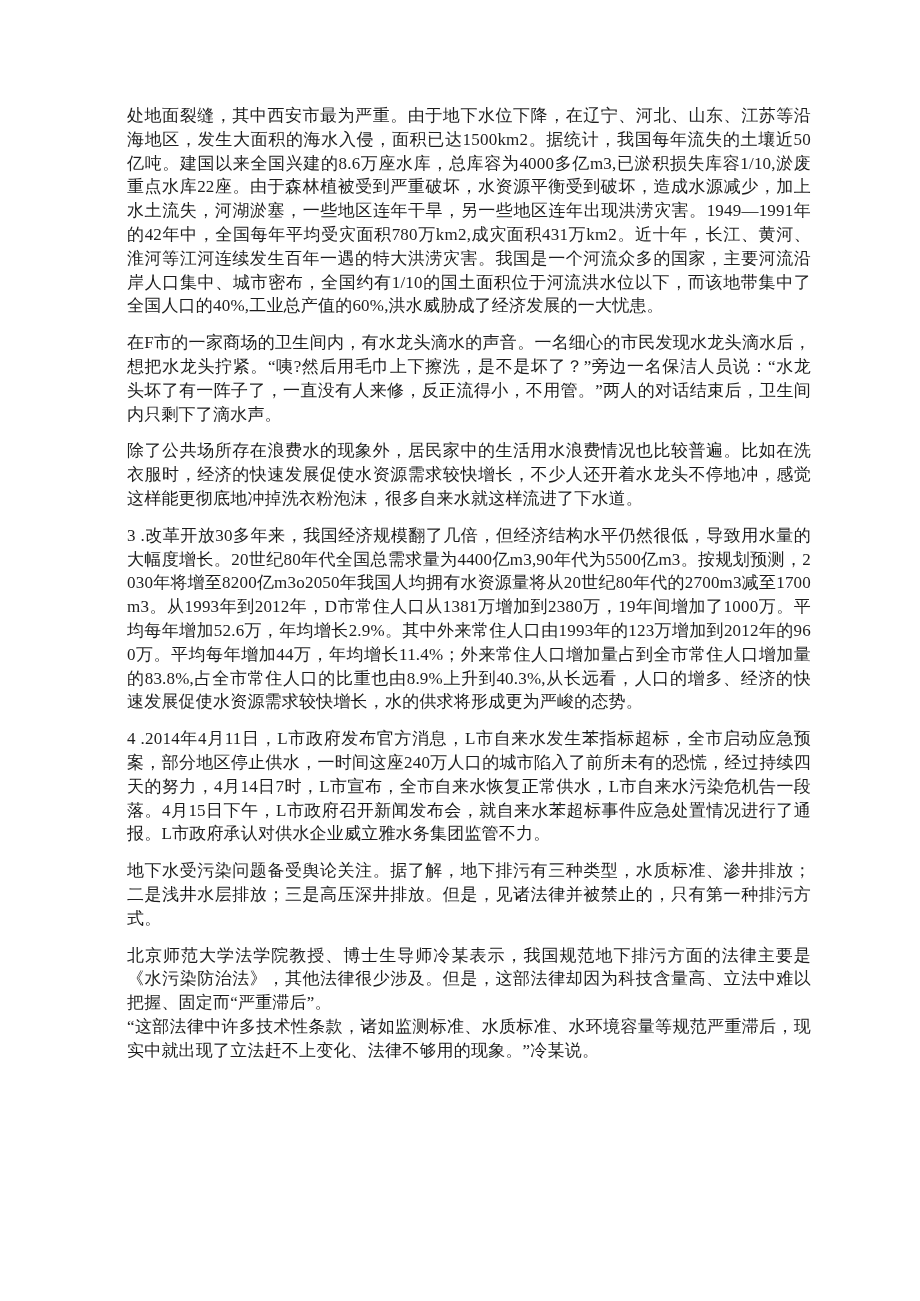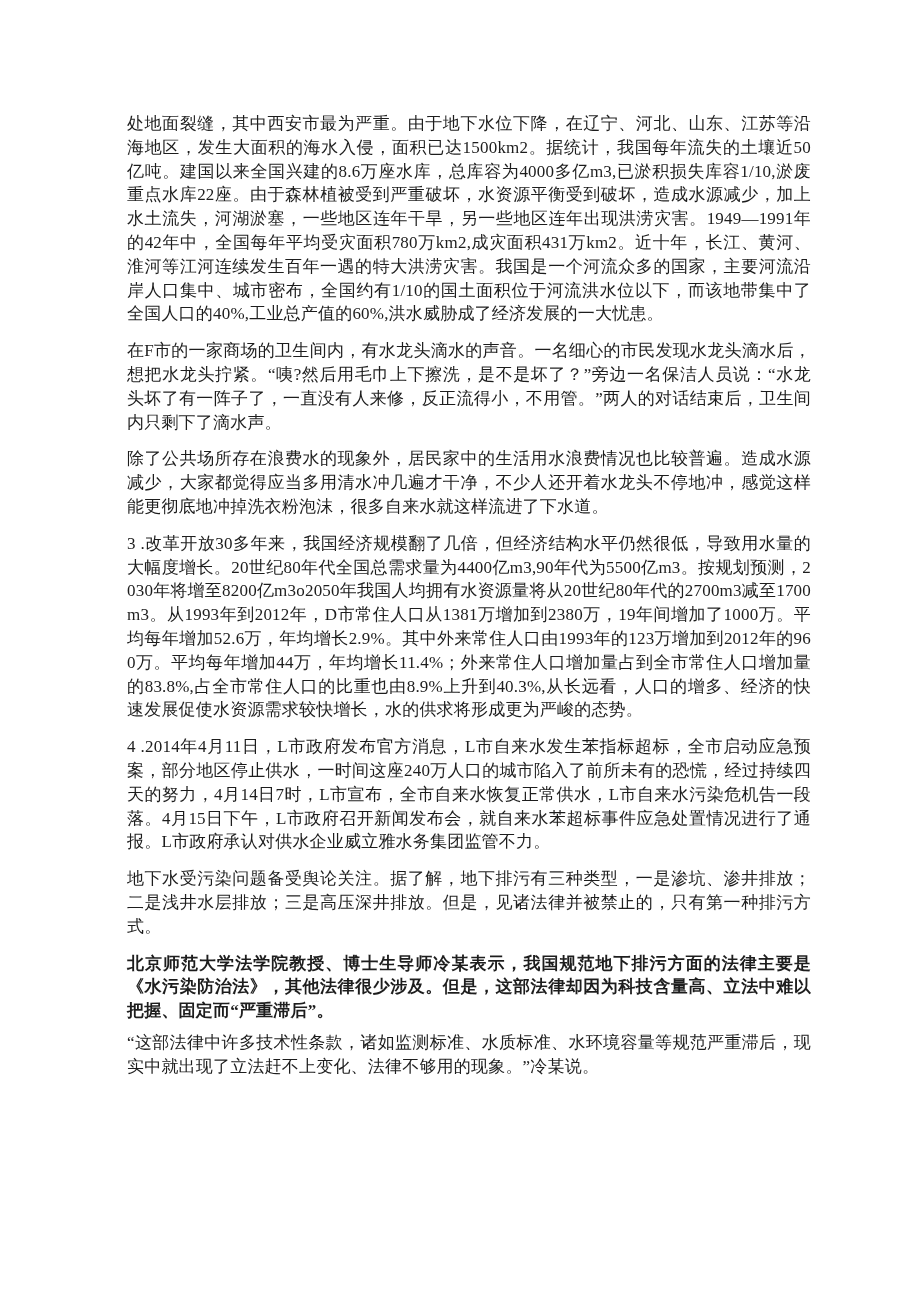--- a/index.html
+++ b/index.html
@@ -21,36 +21,35 @@
     top: 104px;
     width: 684px;
     font-family: "Liberation Serif", "DejaVu Serif", serif;
     font-size: 17px;
     line-height: 23.8px;
     color: #1d1d1d;
     text-align: justify;
     letter-spacing: 0.2px;
   }
   .para {
-    margin: 8px 0 13px 0;
+    margin: 0 0 13px 0;
     word-break: break-all;
   }
   .para.tight {
     margin-bottom: 0;
-    font-weight: bold;
   }
 </style>
 </head>
 <body>
 
 <div class="page">
   <div class="content">
     <p class="para">处地面裂缝，其中西安市最为严重。由于地下水位下降，在辽宁、河北、山东、江苏等沿海地区，发生大面积的海水入侵，面积已达1500km2。据统计，我国每年流失的土壤近50亿吨。建国以来全国兴建的8.6万座水库，总库容为4000多亿m3,已淤积损失库容1/10,淤废重点水库22座。由于森林植被受到严重破坏，水资源平衡受到破坏，造成水源减少，加上水土流失，河湖淤塞，一些地区连年干旱，另一些地区连年出现洪涝灾害。1949—1991年的42年中，全国每年平均受灾面积780万km2,成灾面积431万km2。近十年，长江、黄河、淮河等江河连续发生百年一遇的特大洪涝灾害。我国是一个河流众多的国家，主要河流沿岸人口集中、城市密布，全国约有1/10的国土面积位于河流洪水位以下，而该地带集中了全国人口的40%,工业总产值的60%,洪水威胁成了经济发展的一大忧患。</p>
     <p class="para">在F市的一家商场的卫生间内，有水龙头滴水的声音。一名细心的市民发现水龙头滴水后，想把水龙头拧紧。“咦?然后用毛巾上下擦洗，是不是坏了？”旁边一名保洁人员说：“水龙头坏了有一阵子了，一直没有人来修，反正流得小，不用管。”两人的对话结束后，卫生间内只剩下了滴水声。</p>
-    <p class="para">除了公共场所存在浪费水的现象外，居民家中的生活用水浪费情况也比较普遍。造成水源减少，大家都觉得应当多用清水冲几遍才干净，不少人还开着水龙头不停地冲，感觉这样能更彻底地冲掉洗衣粉泡沫，很多自来水就这样流进了下水道。</p>
+    <p class="para">除了公共场所存在浪费水的现象外，居民家中的生活用水浪费情况也比较普遍。比如在洗衣服时，经济的快速发展促使水资源需求较快增长，不少人还开着水龙头不停地冲，感觉这样能更彻底地冲掉洗衣粉泡沫，很多自来水就这样流进了下水道。</p>
     <p class="para">3 .改革开放30多年来，我国经济规模翻了几倍，但经济结构水平仍然很低，导致用水量的大幅度增长。20世纪80年代全国总需求量为4400亿m3,90年代为5500亿m3。按规划预测，2030年将增至8200亿m3o2050年我国人均拥有水资源量将从20世纪80年代的2700m3减至1700m3。从1993年到2012年，D市常住人口从1381万增加到2380万，19年间增加了1000万。平均每年增加52.6万，年均增长2.9%。其中外来常住人口由1993年的123万增加到2012年的960万。平均每年增加44万，年均增长11.4%；外来常住人口增加量占到全市常住人口增加量的83.8%,占全市常住人口的比重也由8.9%上升到40.3%,从长远看，人口的增多、经济的快速发展促使水资源需求较快增长，水的供求将形成更为严峻的态势。</p>
     <p class="para">4 .2014年4月11日，L市政府发布官方消息，L市自来水发生苯指标超标，全市启动应急预案，部分地区停止供水，一时间这座240万人口的城市陷入了前所未有的恐慌，经过持续四天的努力，4月14日7时，L市宣布，全市自来水恢复正常供水，L市自来水污染危机告一段落。4月15日下午，L市政府召开新闻发布会，就自来水苯超标事件应急处置情况进行了通报。L市政府承认对供水企业威立雅水务集团监管不力。</p>
-    <p class="para">地下水受污染问题备受舆论关注。据了解，地下排污有三种类型，一是渗坑、渗井排放；二是浅井水层排放；三是高压深井排放。但是，见诸法律并被禁止的，只有第一种排污方式。</p>
+    <p class="para">地下水受污染问题备受舆论关注。据了解，地下排污有三种类型，水质标准、渗井排放；二是浅井水层排放；三是高压深井排放。但是，见诸法律并被禁止的，只有第一种排污方式。</p>
     <p class="para tight">北京师范大学法学院教授、博士生导师冷某表示，我国规范地下排污方面的法律主要是《水污染防治法》，其他法律很少涉及。但是，这部法律却因为科技含量高、立法中难以把握、固定而“严重滞后”。</p>
     <p class="para">“这部法律中许多技术性条款，诸如监测标准、水质标准、水环境容量等规范严重滞后，现实中就出现了立法赶不上变化、法律不够用的现象。”冷某说。</p>
 
   </div>
 </div>
 
 </body></html>

